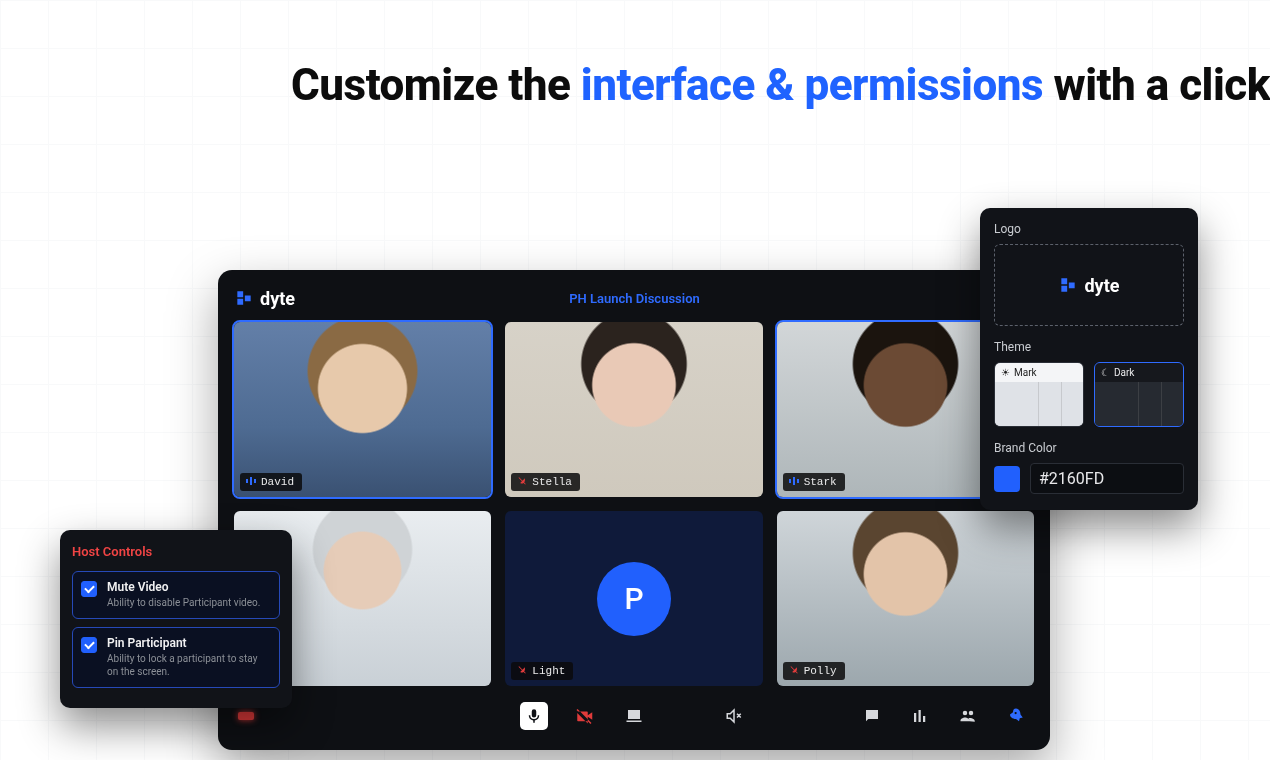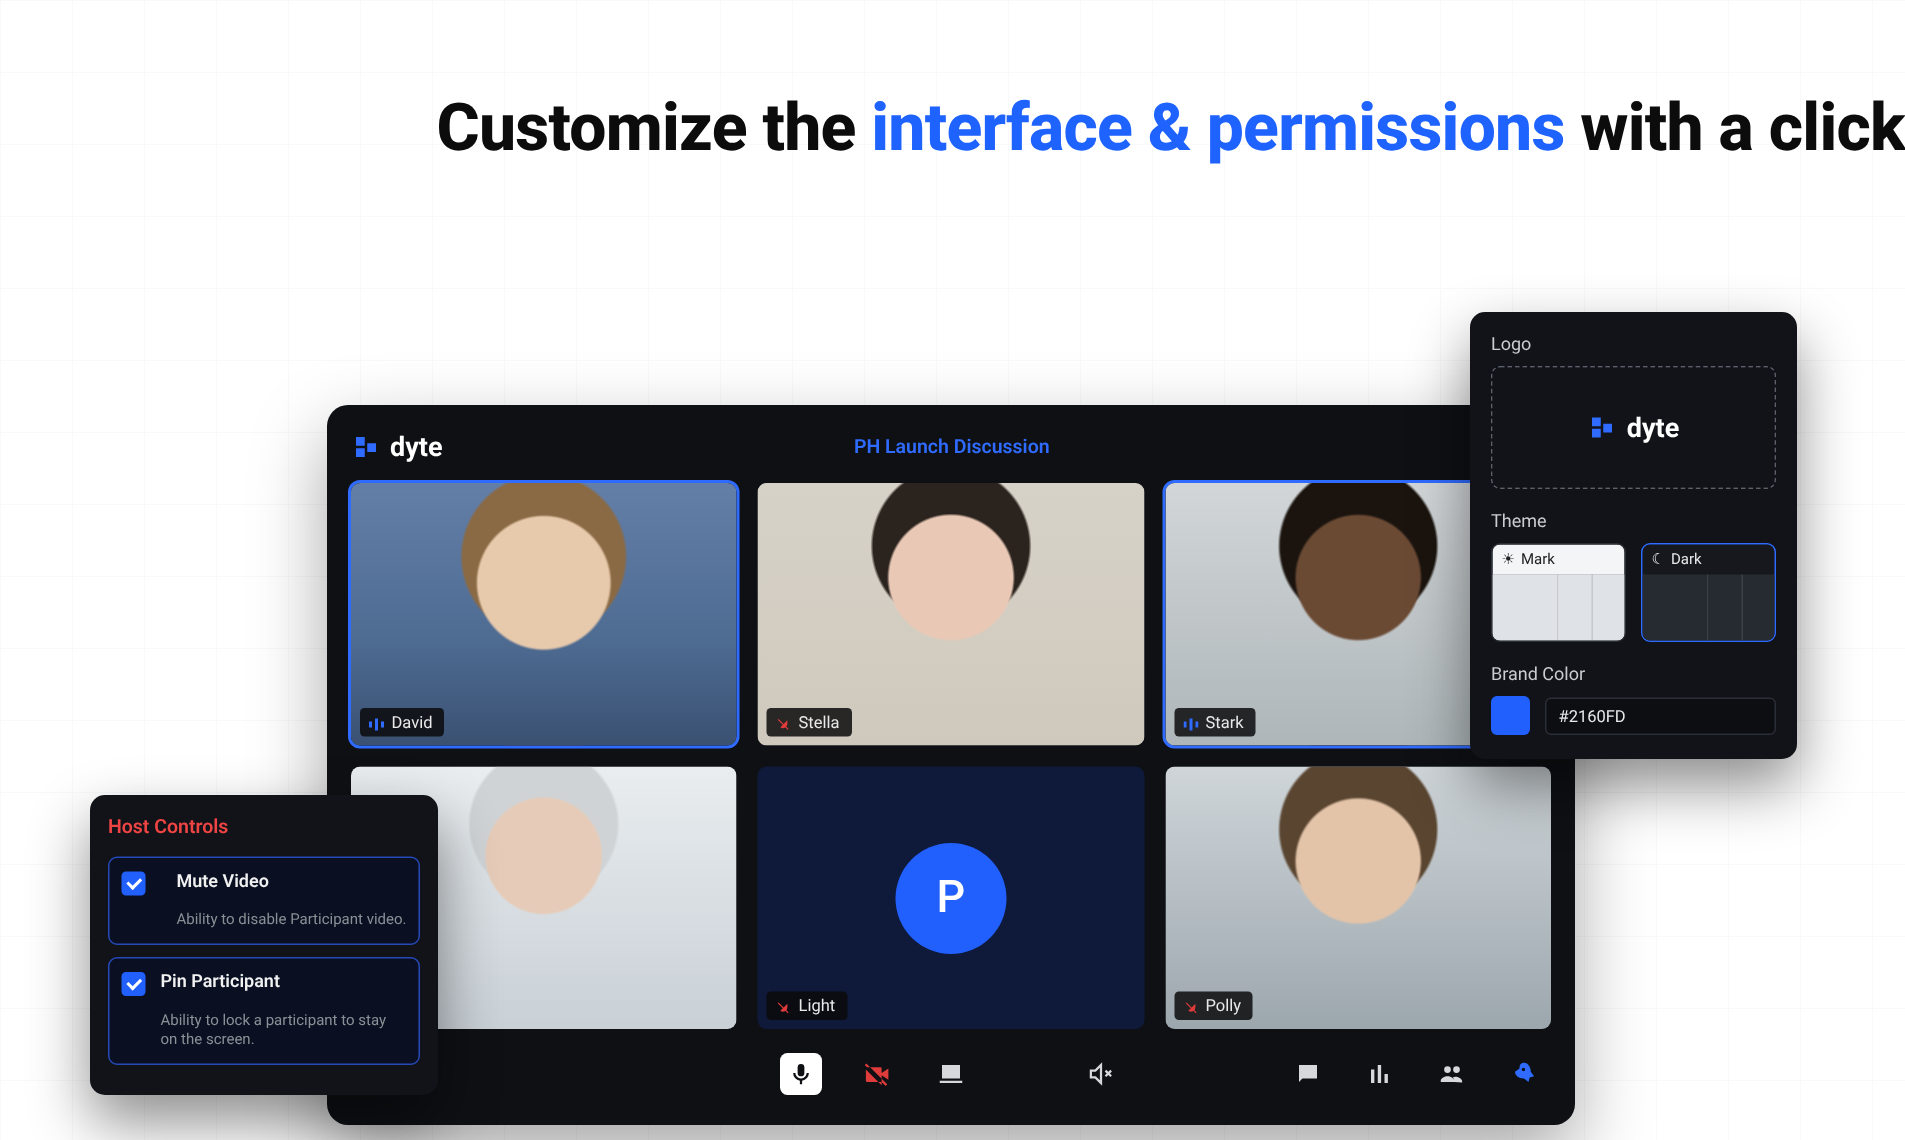--- a/index.html
+++ b/index.html
@@ -70,21 +70,21 @@
   }
   .tile.active { outline:2px solid #2f6bff; outline-offset:0; }
   .tile .face {
     position:absolute; inset:0;
   }
   .nametag {
     position:absolute; left:6px; bottom:6px;
     background:rgba(10,10,12,.85);
     color:#e9e9ea; font-size:11px;
     padding:3px 8px 3px 6px; border-radius:3px;
-    display:flex; align-items:flex-end; gap:5px;
+    display:flex; align-items:flex-start; gap:5px;font-family:Liberation Mono, monospace;
   }
   .nametag .micdot { display:inline-flex; }
   .nametag .micdot.active svg { fill:#2f6bff; }
   .nametag .micdot.muted svg { fill:#e03b3b; }
 
   .avatar-tile {
     display:flex; align-items:center; justify-content:center;
     background:#0f1a3a;
   }
   .avatar-circle {
@@ -140,31 +140,30 @@
     border-radius:10px;
     padding:14px 12px 12px 12px;
     box-shadow: 0 18px 40px rgba(0,0,0,.45);
     color:#e8e8ea;
   }
   .hostpanel h4 { color:#ef4444; font-size:13px; font-weight:600; margin-bottom:12px;}
   .hcitem {
     border:1px solid transparent; border-radius:6px; padding:8px;
     display:flex; gap:10px; margin-bottom:8px;
     background:#0c0e12;
-    justify-content:space-between;
   }
   .hcitem.sel { border-color:#2649b8; background:#0a1022; }
   .hcchk {
     width:16px; height:16px; border-radius:3px; flex:0 0 16px; margin-top:1px;
     border:1px solid #3a3f47; display:flex; align-items:center; justify-content:center;
   }
   .hcchk.on { background:#2160fd; border-color:#2160fd; }
   .hcchk.on::after { content:""; width:7px; height:4px; border-left:2px solid #fff; border-bottom:2px solid #fff; transform:rotate(-45deg); margin-top:-2px;}
   .hclabel { font-size:12px; font-weight:600; color:#f1f1f2;}
-  .hcdesc  { font-size:10px; color:#8b8f96; margin-top:13px; line-height:1.35;}
+  .hcdesc  { font-size:10px; color:#8b8f96; margin-top:2px; line-height:1.35;}
 
   
   .custpanel {
     position:absolute;
     right:72px; top:208px;
     width:218px;
     background:#111318;
     border-radius:10px;
     padding:14px 14px 16px 14px;
     box-shadow: 0 18px 40px rgba(0,0,0,.45);
@@ -188,21 +187,21 @@
   .themecard.dark  .tchead { background:#16181d; color:#e8e8ea;}
   .tcprev { height:44px; display:flex; }
   .themecard.light .tcprev { background:#eceef1;}
   .themecard.dark  .tcprev { background:#1d2026;}
   .tcprev .col { border-right:1px solid rgba(128,128,128,.25);}
   .tcprev .col:last-child{border:none;}
   .themecard.light .col { background:#dfe2e7;}
   .themecard.dark  .col { background:#262a31;}
   .colorrow { display:flex; align-items:center; gap:10px;}
   .swatch { width:26px; height:26px; border-radius:4px; background:#2160fd;}
-  .colortxt { background:#0c0e12; border:1px solid #2a2e36; border-radius:4px; padding:5px 8px; font-size:11px; color:#e8e8ea; flex:1;}
+  .colortxt { background:#0c0e12; border:1px solid #2a2e36; border-radius:4px; padding:5px 8px; font-size:16px; color:#e8e8ea; flex:1;}
 
 </style>
 </head>
 <body>
 
 <div class="gridbg"></div>
 
 <div class="headline">
   <span>Customize the </span><span class="accent">interface &amp; permissions</span><span> with a click</span>
 </div>

